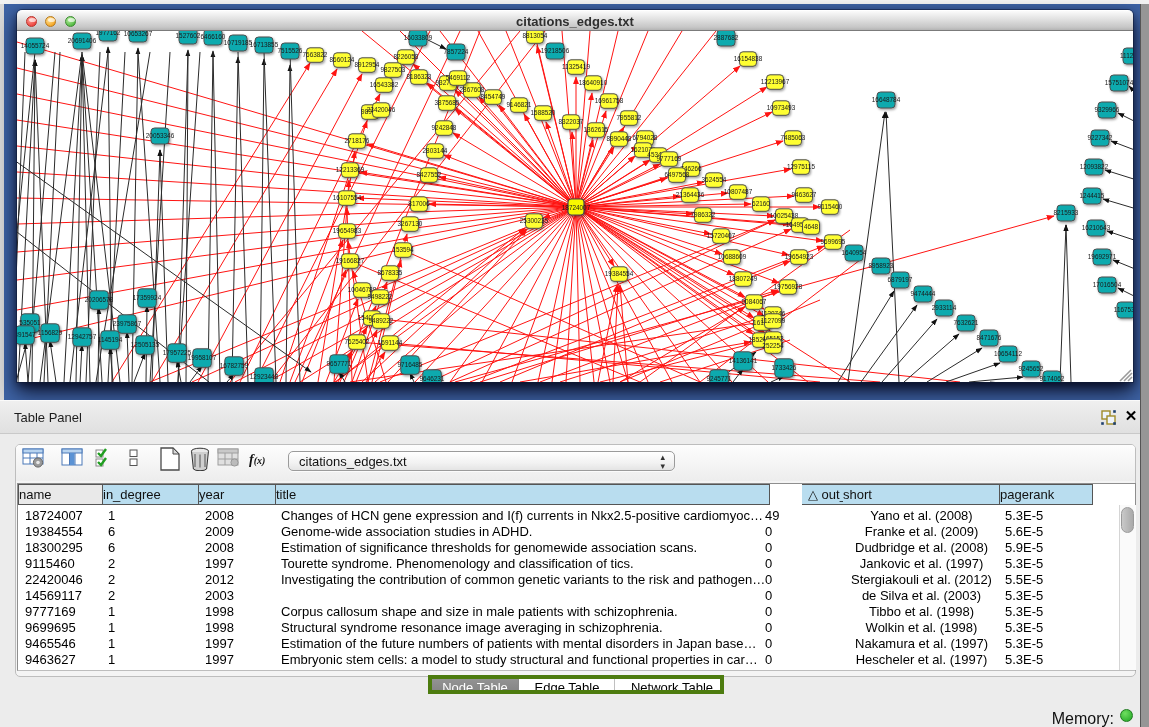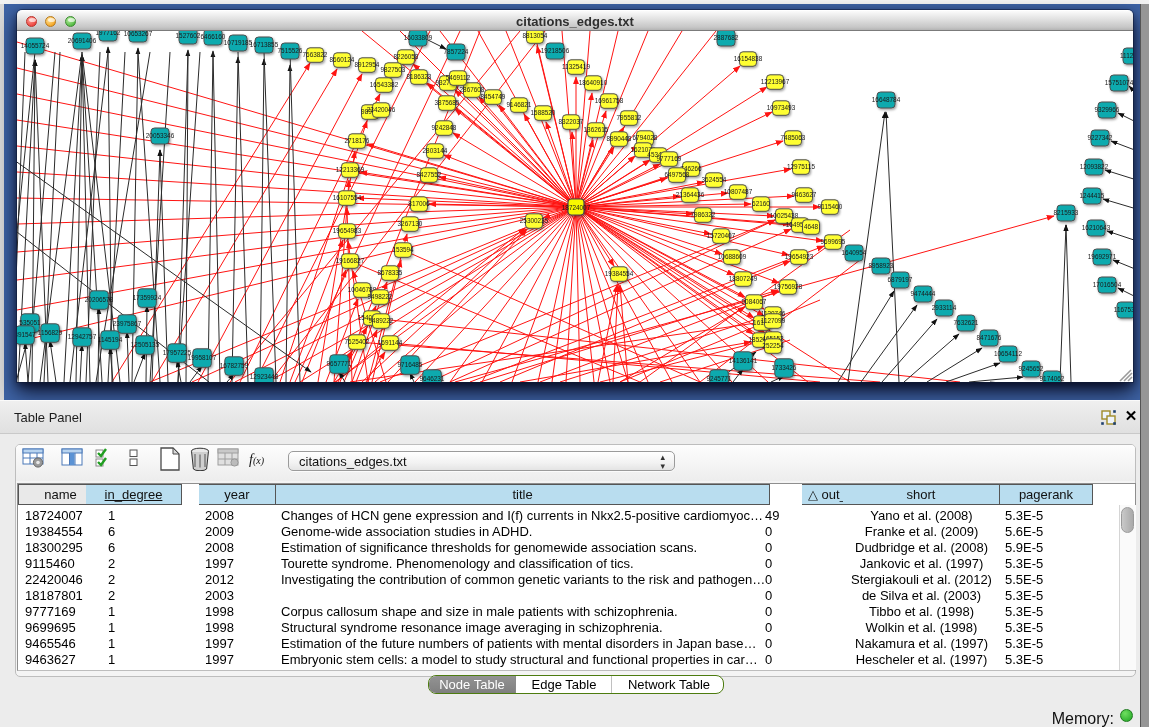--- a/index.html
+++ b/index.html
@@ -52,34 +52,34 @@
 #combo { left:288px; top:451px; width:387px; height:20px; border:1px solid #9b9b9b; border-radius:5px;
   background:linear-gradient(#ffffff,#f2f2f2 60%,#e4e4e4); box-shadow:0 1px 0 rgba(255,255,255,.7);}
 #combo .ct { position:absolute; left:10px; top:2px; font-size:13px; color:#111; }
 #combo .arr { position:absolute; right:9px; top:1px; font-size:9px; color:#333; line-height:9px; }
 
 
 #grid { left:17px; top:483px; width:1119px; height:188px; background:#fff;
   border:1px solid #8e8e8e; border-bottom:1px solid #bdbdbd; }
 .hcell { position:absolute; top:484px; height:21px; background:#b9ddef;
   border:1px solid #555; border-left:none; font-size:13px; color:#111;
-  text-align:center; line-height:20px; white-space:nowrap; overflow:hidden; }
+  text-align:left; line-height:20px; white-space:nowrap; overflow:hidden; }
 .trow { position:absolute; left:17px; width:1100px; height:16px; font-size:13px; color:#000; }
 .trow span { position:absolute; top:0; white-space:nowrap; }
 .c-name { left:8px; } .c-ind { left:91px; } .c-year { left:188px; }
 .c-title { left:264px; } .c-out { left:740px;margin-left:8px; }
 .c-short { left:826px; width:157px; text-align:center; } .c-pr { left:988px; }
 #vscroll { left:1119px; top:505px; width:17px; height:165px; background:#fafafa;
   border-left:1px solid #d5d5d5; }
 #vthumb { left:1121px; top:507px; width:13px; height:26px; border-radius:7px;
   background:linear-gradient(90deg,#c9c9c9,#a9a9a9); border:1px solid #9a9a9a; }
 
 
-#tabs { left:428px; top:675px; width:296px; height:19px; border:1px solid #4d7c0f;
-  border-radius:8px; background:#fff; overflow:hidden; }
+#tabs { left:428px; top:675px; width:296px; height:19px; border:4px solid #4d7c0f;
+  border-radius:0; background:#fff; overflow:hidden; }
 #tabs .seg { position:absolute; top:0; height:19px; font-size:13px; line-height:18px;
   text-align:center; color:#000000; }
 #seg1 { left:0; width:87px; background:linear-gradient(#939393,#7d7d7d); color:#fff !important;
   border-right:1px solid #8a8a8a; }
 #seg2 { left:88px; width:95px; border-right:1px solid #c0c0c0; }
 #seg3 { left:184px; width:112px; }
 
 
 #mem { left:1030px; top:710px; width:84px; font-size:16px; color:#111; text-align:right; }
 #memdot { left:1120px; top:709px; width:13px; height:13px; border-radius:50%;
@@ -694,30 +694,30 @@
   <path d="M8 7 v13 M13 7.5 v13 M18 7 v13" stroke="#555" fill="none"></path>
 </svg>
 <svg class="abs ticon" style="left:217px" width="24" height="22" viewBox="0 0 24 22">
   <rect x="1" y="2" width="20" height="16" fill="#e0e0e0" stroke="#9e9e9e"></rect>
   <rect x="1" y="2" width="20" height="4" fill="#c9c9c9" stroke="#9e9e9e"></rect>
   <line x1="8" y1="6" x2="8" y2="18" stroke="#9e9e9e"></line>
       <line x1="15" y1="6" x2="15" y2="18" stroke="#9e9e9e"></line>
   <line x1="1" y1="12" x2="21" y2="12" stroke="#9e9e9e"></line>
   <circle cx="17.5" cy="15.5" r="3.6" fill="#bbb" stroke="#999"></circle>
 </svg>
-<div class="abs" style="left:249px; top:452px; font-size:14px; color:#111; font-style:italic; font-weight:normal; font-family:'Liberation Serif',serif;">f<span style="font-size:10px">(x)</span></div>
+<div class="abs" style="left:249px; top:452px; font-size:14px; color:#111; font-style:italic; font-weight:bold; font-family:'Liberation Serif',serif;">f<span style="font-size:10px">(x)</span></div>
 
 <div class="abs" id="combo">
       <span class="ct">citations_edges.txt</span>
   <span class="arr">▴<br>▾</span>
     </div>
 
 <div class="abs" id="grid"></div>
 <div class="abs hcell" style="left:18px;  width:85px; background:#e9e9e9; border-left:1px solid #555;">name</div>
-<div class="abs hcell" style="left:86px; width:96px;text-decoration:underline;">in_degree</div>
+<div class="abs hcell" style="left:103px; width:96px;">in_degree</div>
 <div class="abs hcell" style="left:199px; width:77px;">year</div>
 <div class="abs hcell" style="left:276px; width:494px;">title</div>
 <div class="abs hcell" style="left:802px; width:73px; text-align:left; padding-left:6px;">△ out_de…</div>
 <div class="abs hcell" style="left:843px; width:157px;">short</div>
 <div class="abs hcell" style="left:1000px; width:93px;">pagerank</div>
 <div class="trow" style="top:508px">
 <span class="c-name">18724007</span>
       <span class="c-ind">1</span>
       <span class="c-year">2008</span>
 <span class="c-title">Changes of HCN gene expression and I(f) currents in Nkx2.5‑positive cardiomyoc…</span>
@@ -755,21 +755,21 @@
 <div class="trow" style="top:572px">
 <span class="c-name">22420046</span>
       <span class="c-ind">2</span>
       <span class="c-year">2012</span>
 <span class="c-title">Investigating the contribution of common genetic variants to the risk and pathogen…</span>
       <span class="c-out">0</span>
       <span class="c-short">Stergiakouli et al. (2012)</span>
 <span class="c-pr">5.5E‑5</span>
     </div>
 <div class="trow" style="top:588px">
-<span class="c-name">18187801</span>
+<span class="c-name">14569117</span>
       <span class="c-ind">2</span>
       <span class="c-year">2003</span>
       <span class="c-out">0</span>
       <span class="c-short">de Silva et al. (2003)</span>
 <span class="c-pr">5.3E‑5</span>
     </div>
 <div class="trow" style="top:604px">
 <span class="c-name">9777169</span>
       <span class="c-ind">1</span>
       <span class="c-year">1998</span>

